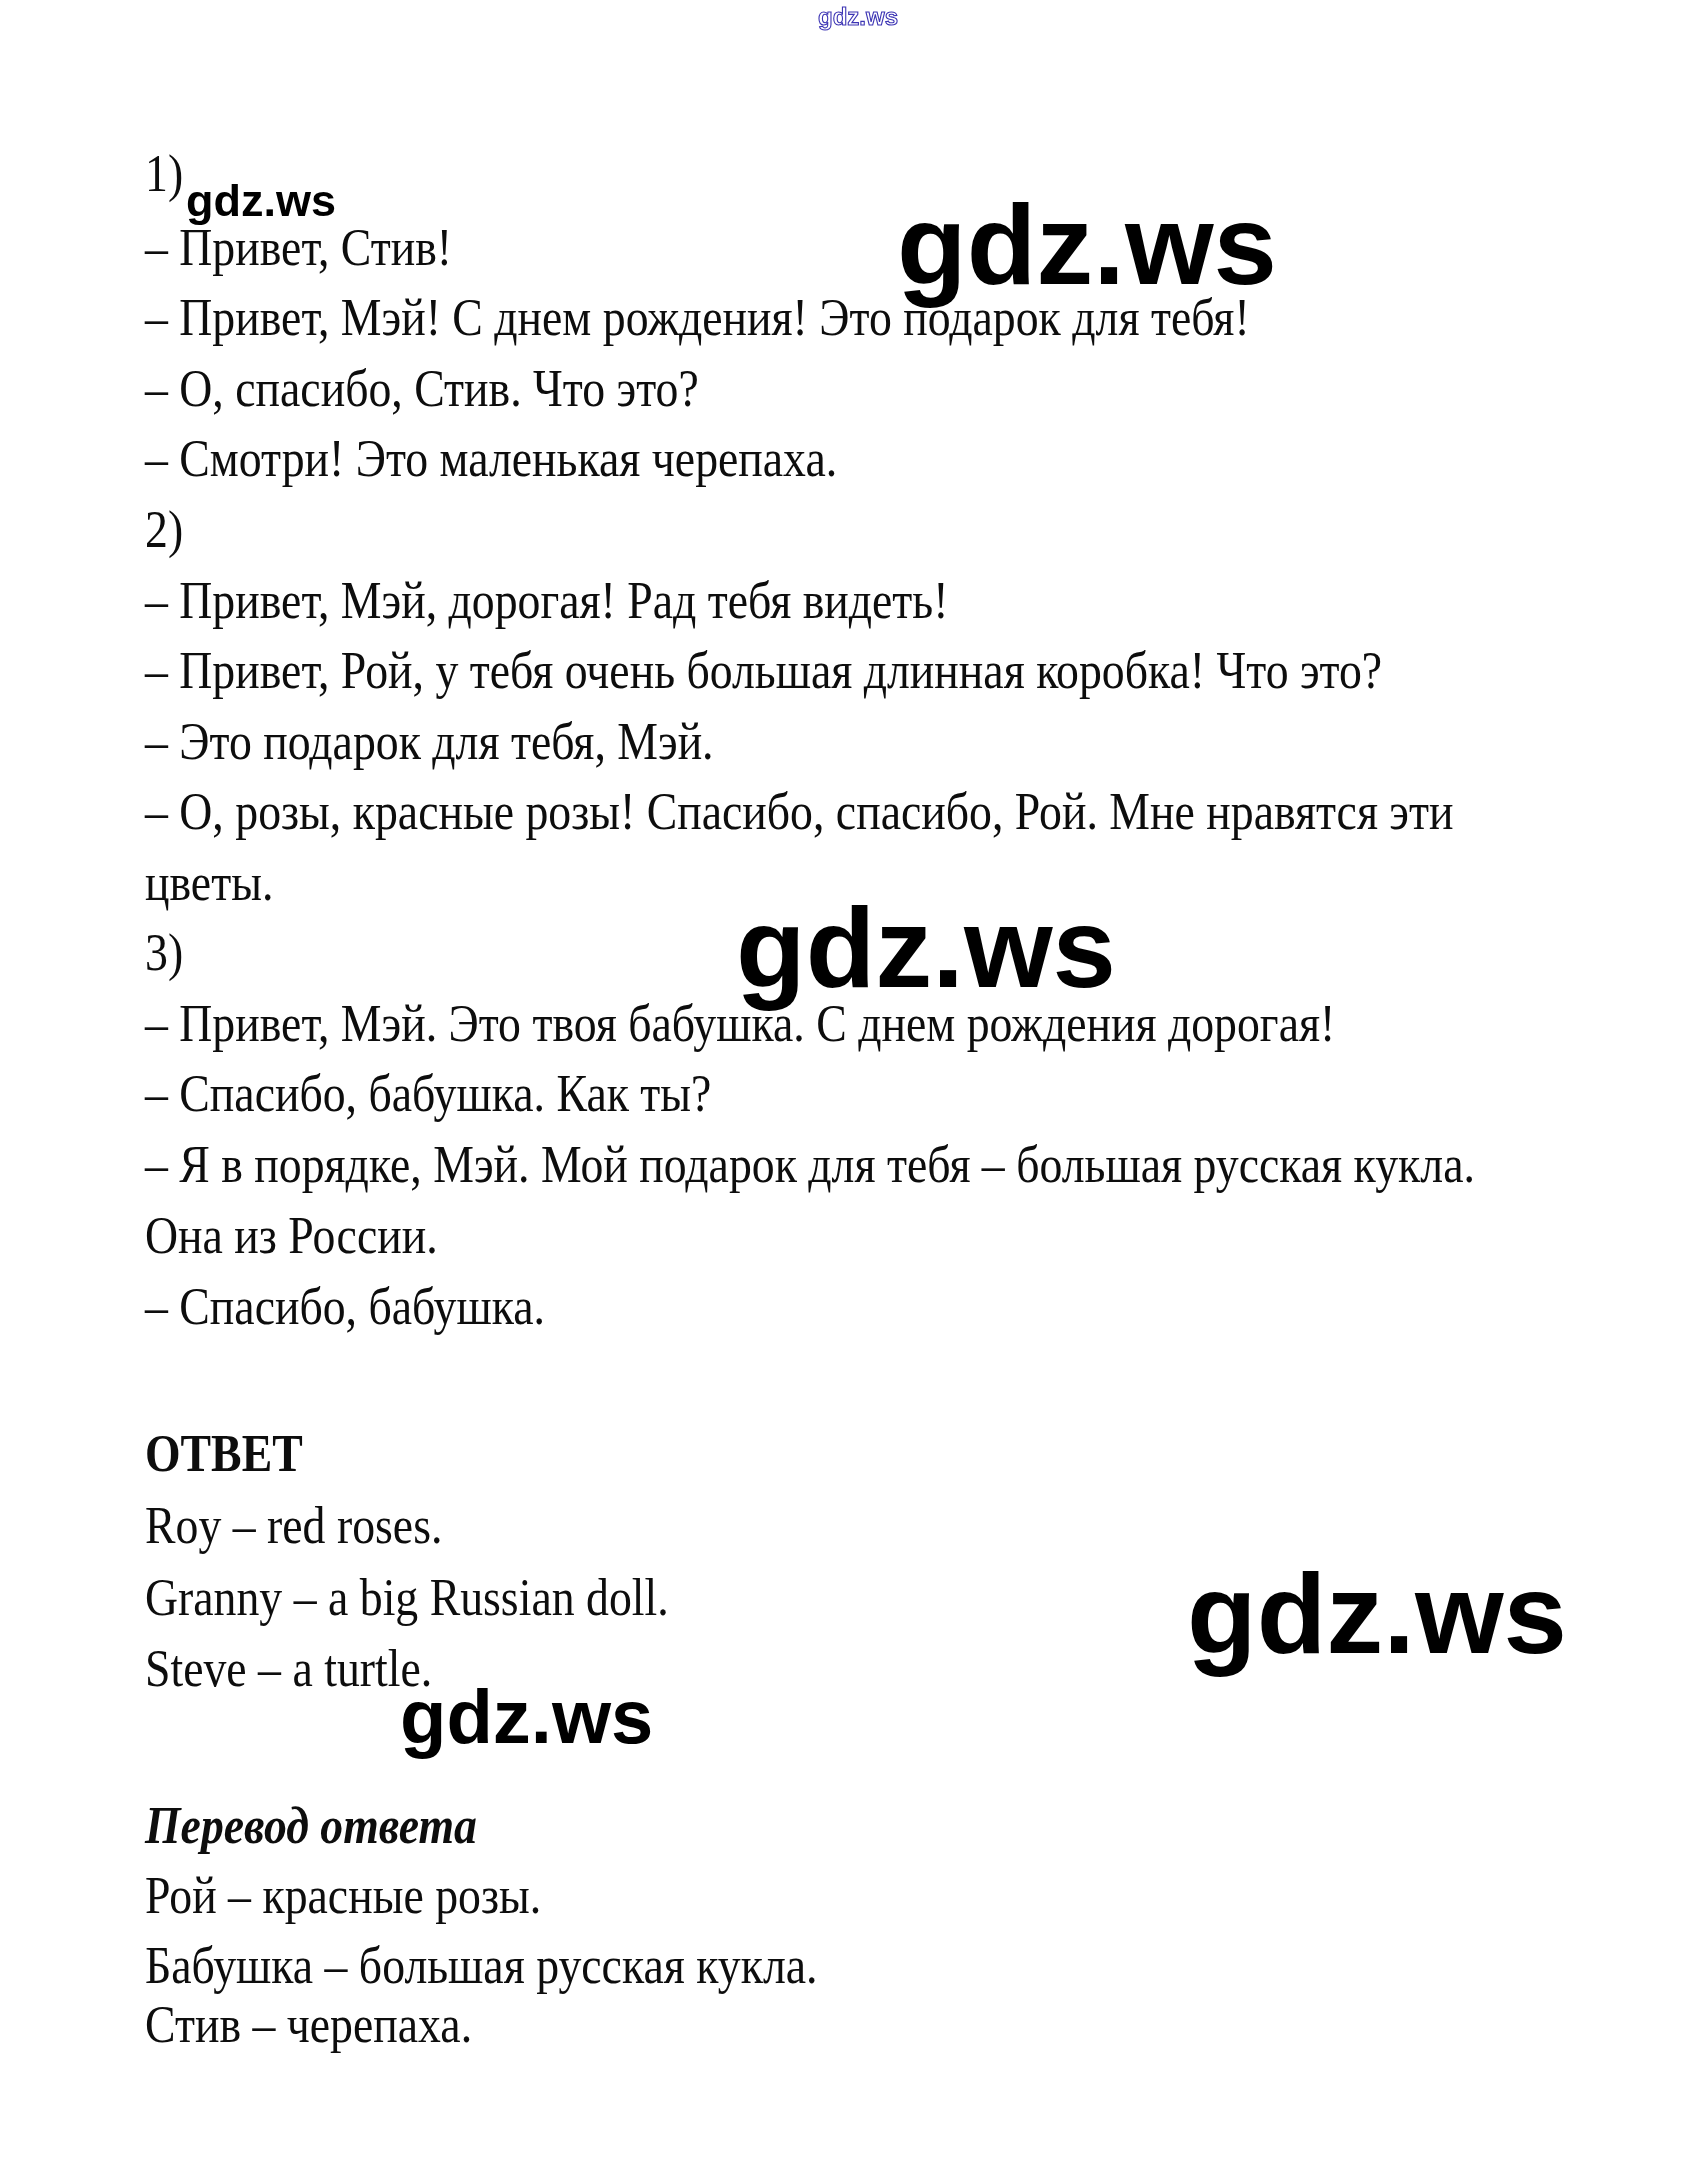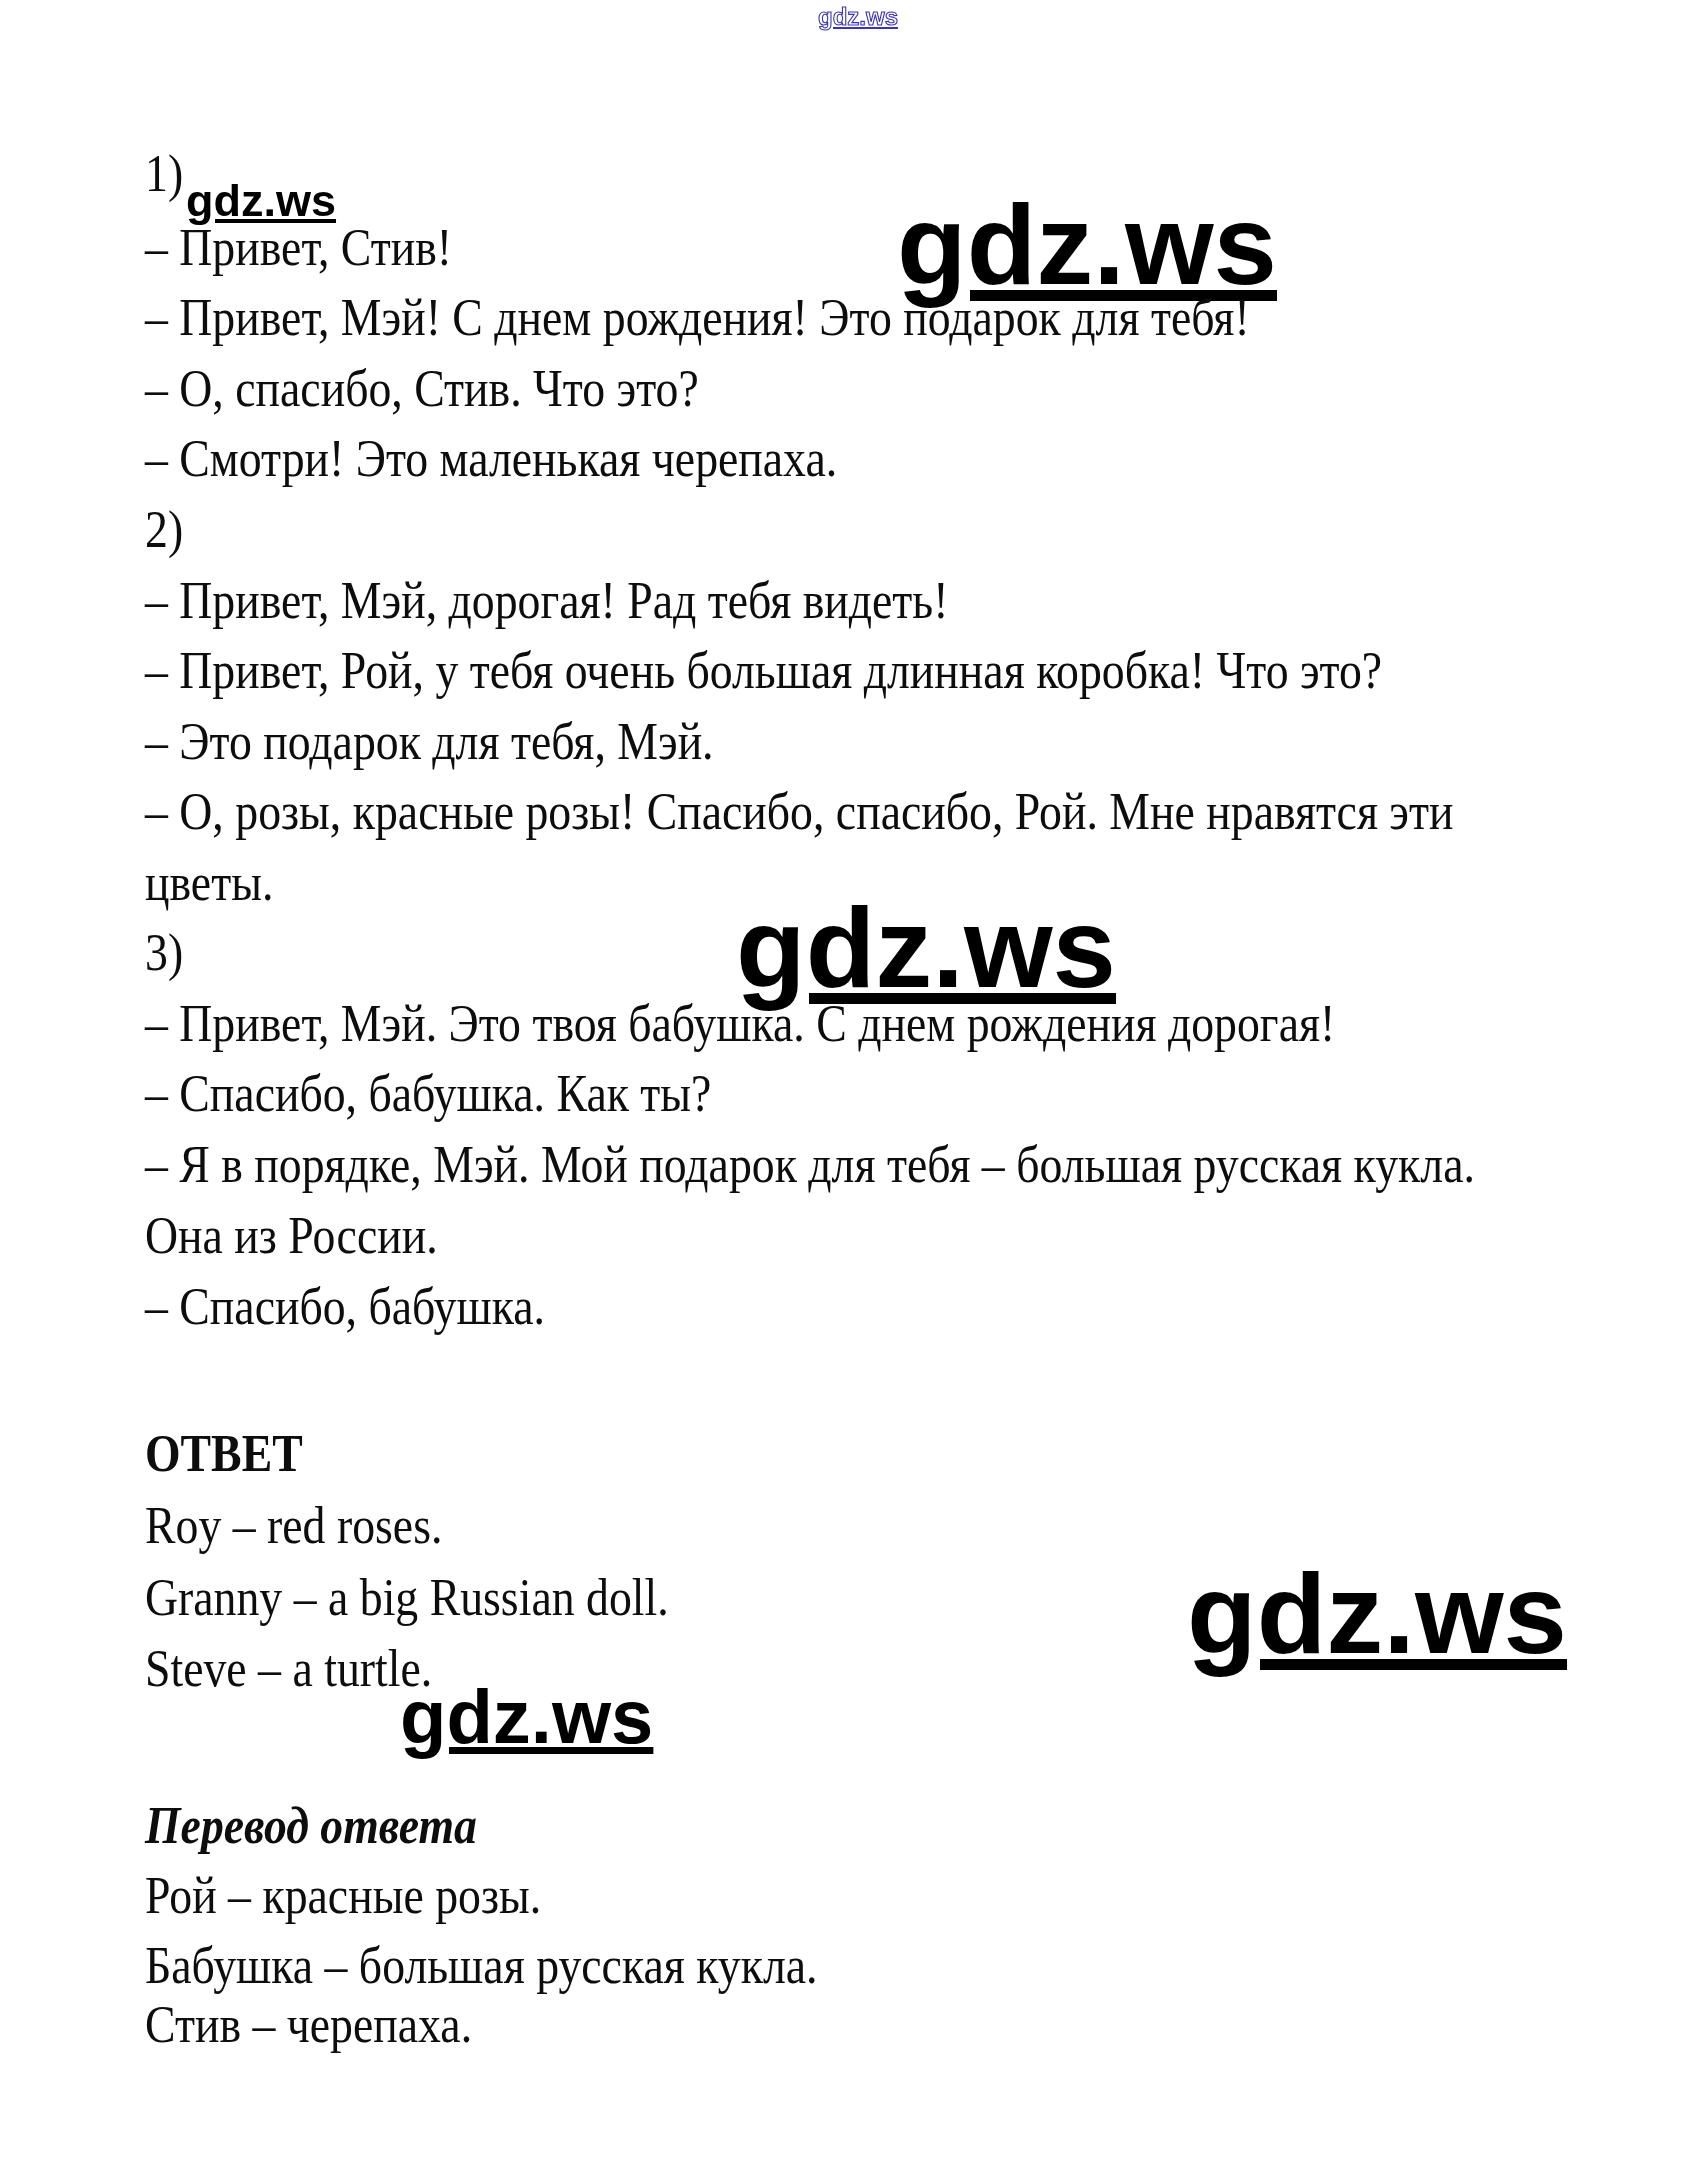--- a/index.html
+++ b/index.html
@@ -24,21 +24,20 @@
   }
   .tline.bold { font-weight: bold; }
   .tline.boldit { font-weight: bold; font-style: italic; }
   .wm {
     position: absolute;
     font-family: "Liberation Sans", "DejaVu Sans", sans-serif;
     font-weight: 600;
     color: #000000;
     line-height: 1;
     white-space: nowrap;
-    text-decoration: underline;
   }
   .wm-large { font-size: 114px; }
   .wm-mid   { font-size: 76px; }
   .wm-small { font-size: 45px; font-weight: 700; }
   .wm-tiny  {
     font-size: 24px;
     font-weight: 700;
     color: transparent;
     -webkit-text-stroke: 1.1px #3c34b4;
   }

